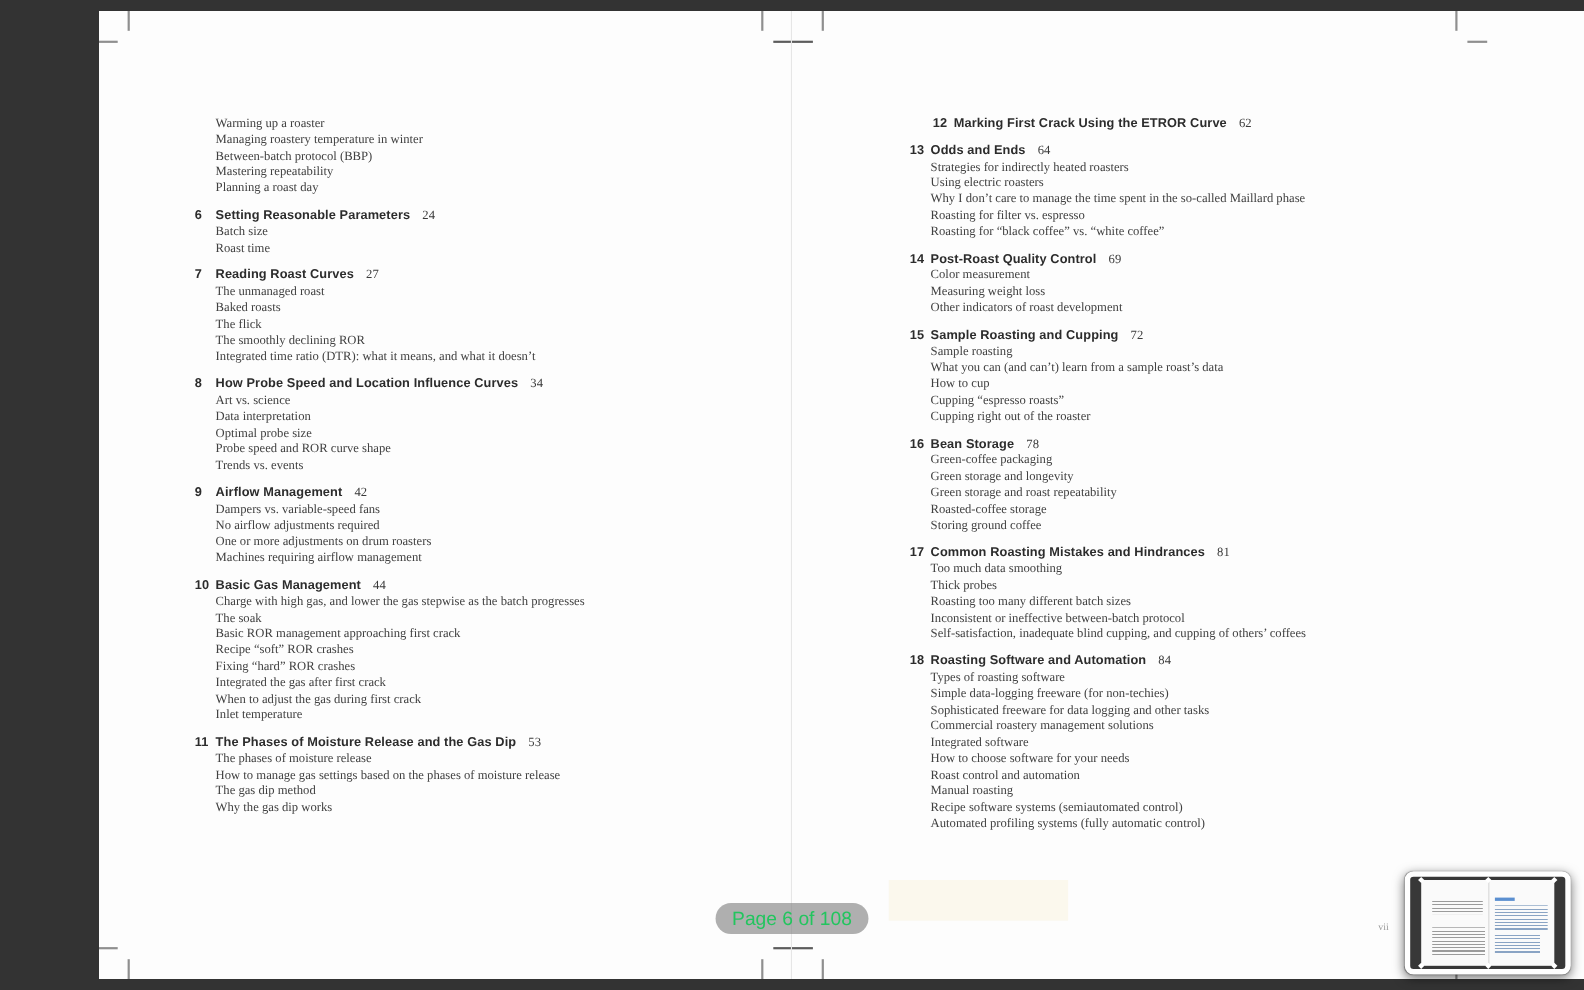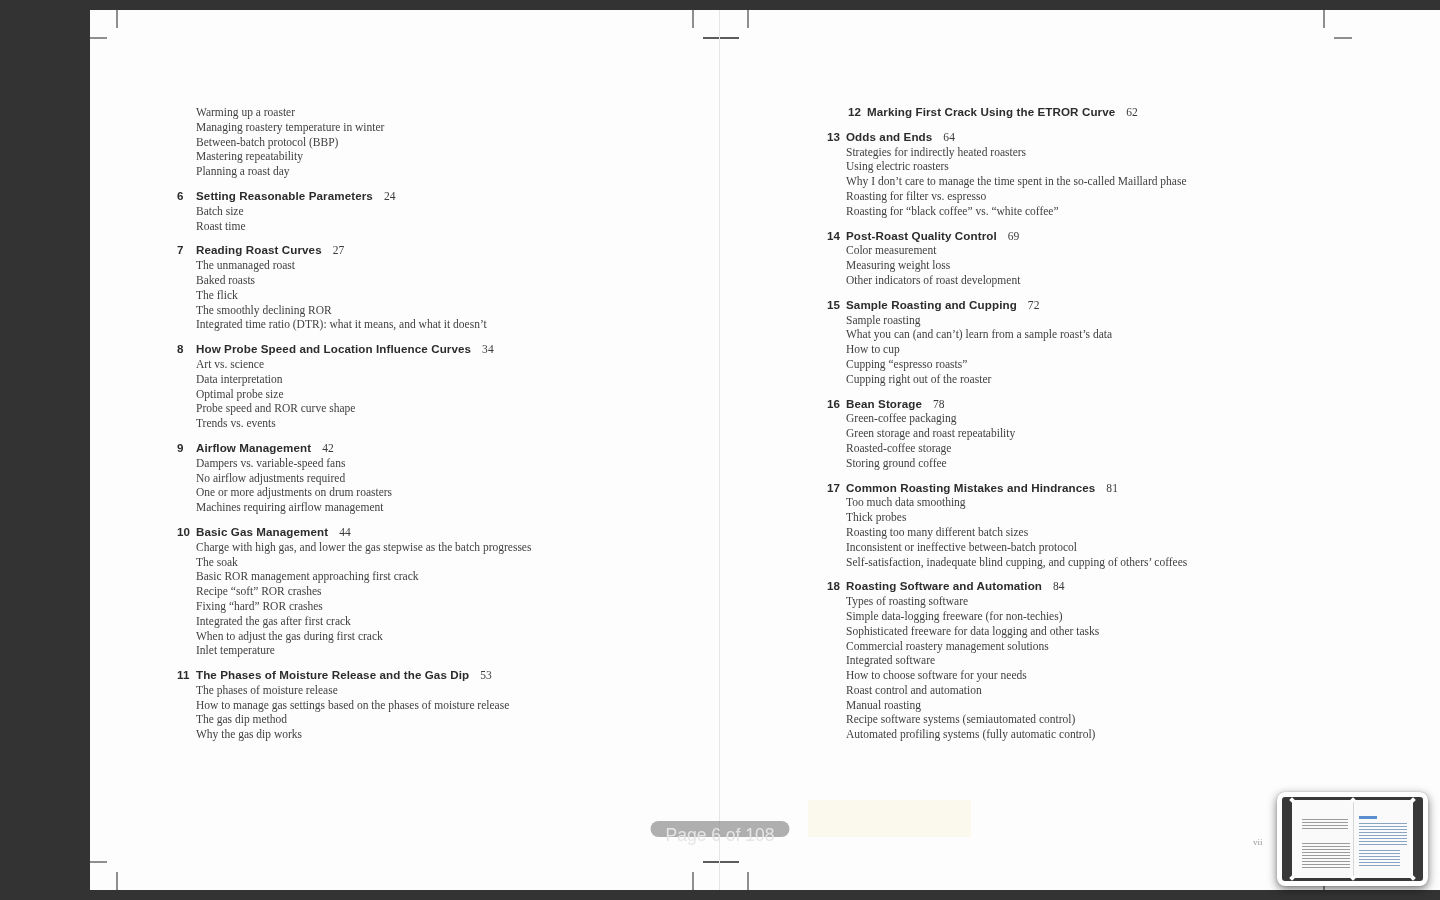--- a/index.html
+++ b/index.html
@@ -81,25 +81,25 @@
     position: absolute;
     left: 1163px; top: 827px;
     font: 9px/11px "Liberation Serif", serif;
     color: #979797;
   }
 
   .page-badge {
     position: absolute;
     left: 720px; top: 821px;
     transform: translateX(-50%);
-    height: 16px;
+    height: 28px;
     padding: 0 15px;
     border-radius: 14px;
     background: rgba(128, 128, 128, 0.62);
-    color: #e5e5e5;
+    color: #22c55e;
     font: 17.5px/28px "Liberation Sans", sans-serif;
     white-space: nowrap;
   }
 
   
   .thumb {
     position: absolute;
     left: 1277px; top: 792px;
     width: 141px; height: 84px;
     background: #ffffff;
@@ -245,20 +245,21 @@
         <div class="toc-heading"><span class="chapter-num">15</span><span class="chapter-title">Sample Roasting and Cupping</span><span class="chapter-page">72</span></div>
         <div class="toc-item">Sample roasting</div>
         <div class="toc-item">What you can (and can’t) learn from a sample roast’s data</div>
         <div class="toc-item">How to cup</div>
         <div class="toc-item">Cupping “espresso roasts”</div>
         <div class="toc-item">Cupping right out of the roaster</div>
       </div>
       <div class="toc-section">
         <div class="toc-heading"><span class="chapter-num">16</span><span class="chapter-title">Bean Storage</span><span class="chapter-page">78</span></div>
         <div class="toc-item">Green-coffee packaging</div>
+        <div class="toc-item">Green storage and longevity</div>
         <div class="toc-item">Green storage and roast repeatability</div>
         <div class="toc-item">Roasted-coffee storage</div>
         <div class="toc-item">Storing ground coffee</div>
       </div>
       <div class="toc-section">
         <div class="toc-heading"><span class="chapter-num">17</span><span class="chapter-title">Common Roasting Mistakes and Hindrances</span><span class="chapter-page">81</span></div>
         <div class="toc-item">Too much data smoothing</div>
         <div class="toc-item">Thick probes</div>
         <div class="toc-item">Roasting too many different batch sizes</div>
         <div class="toc-item">Inconsistent or ineffective between-batch protocol</div>

